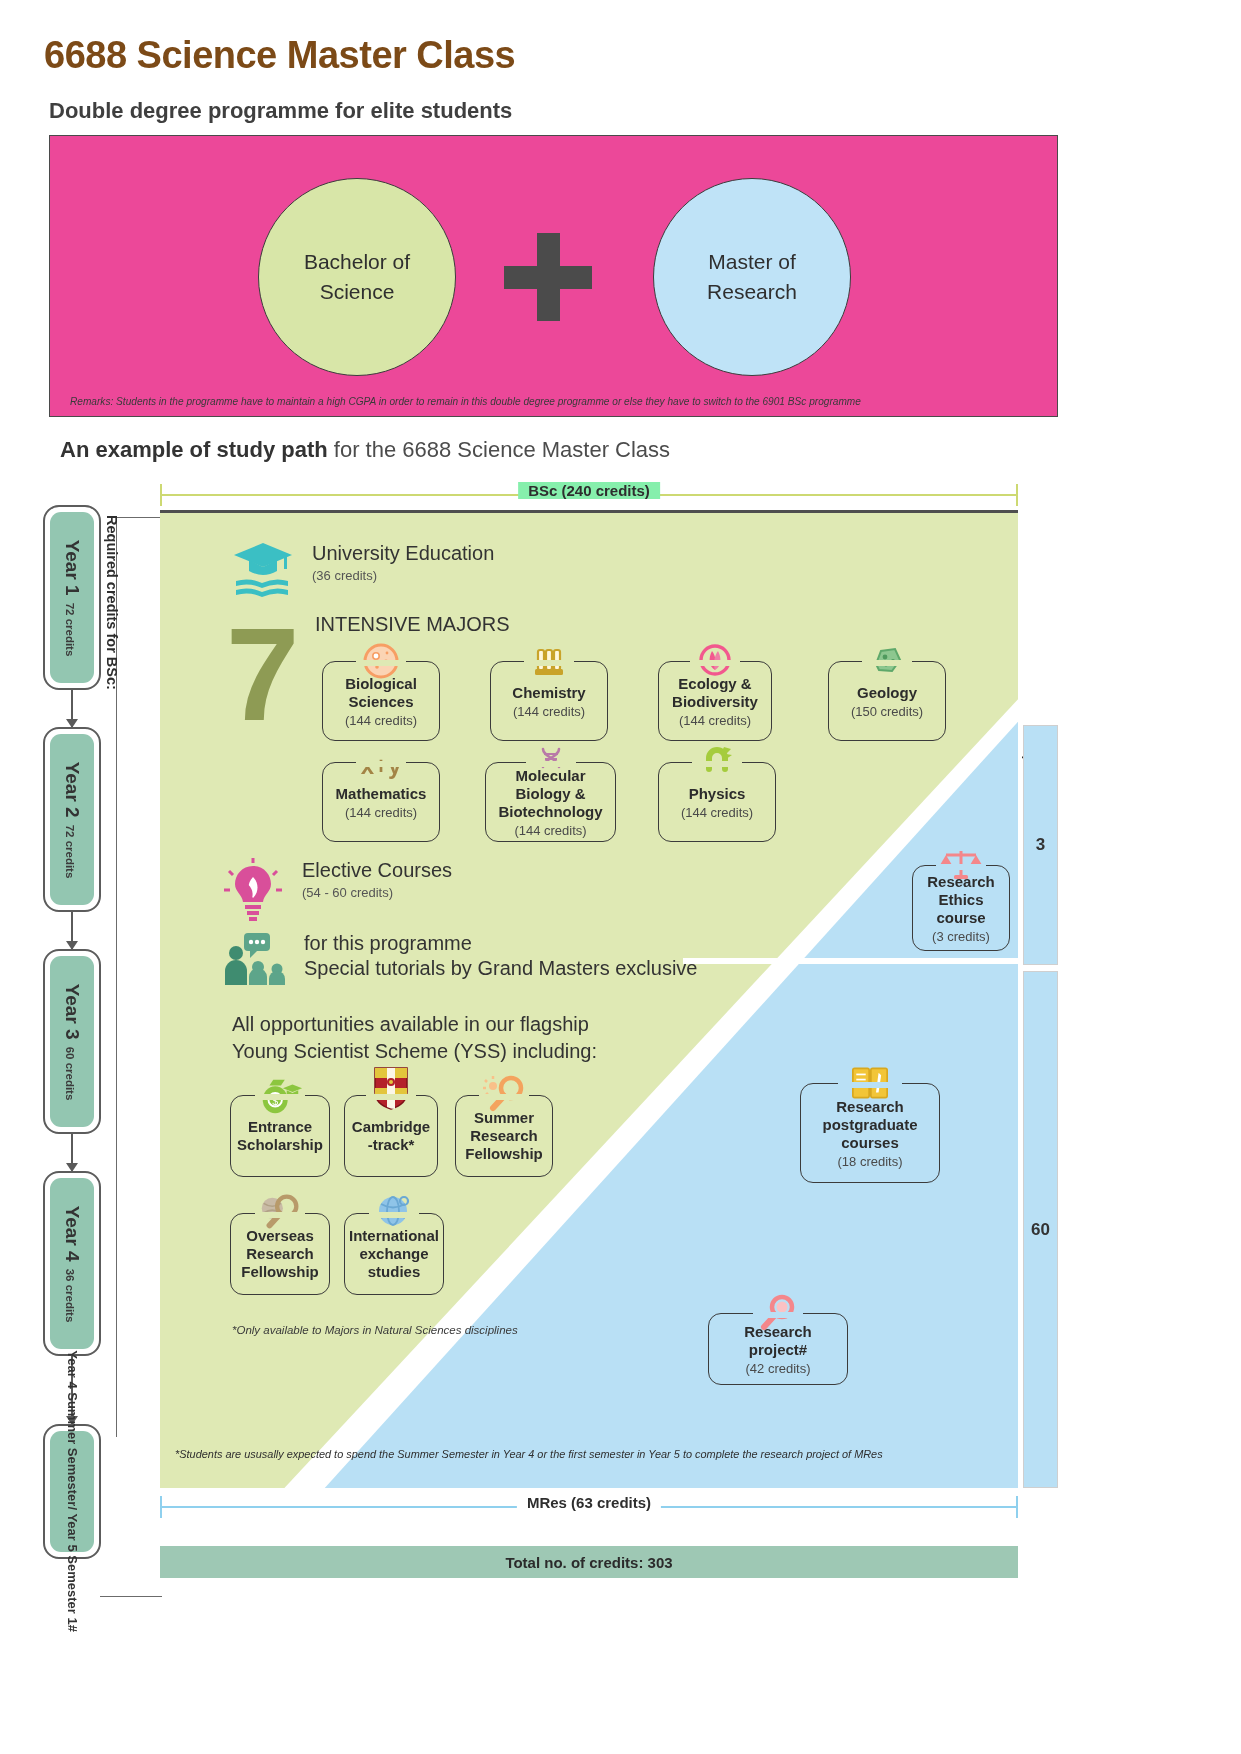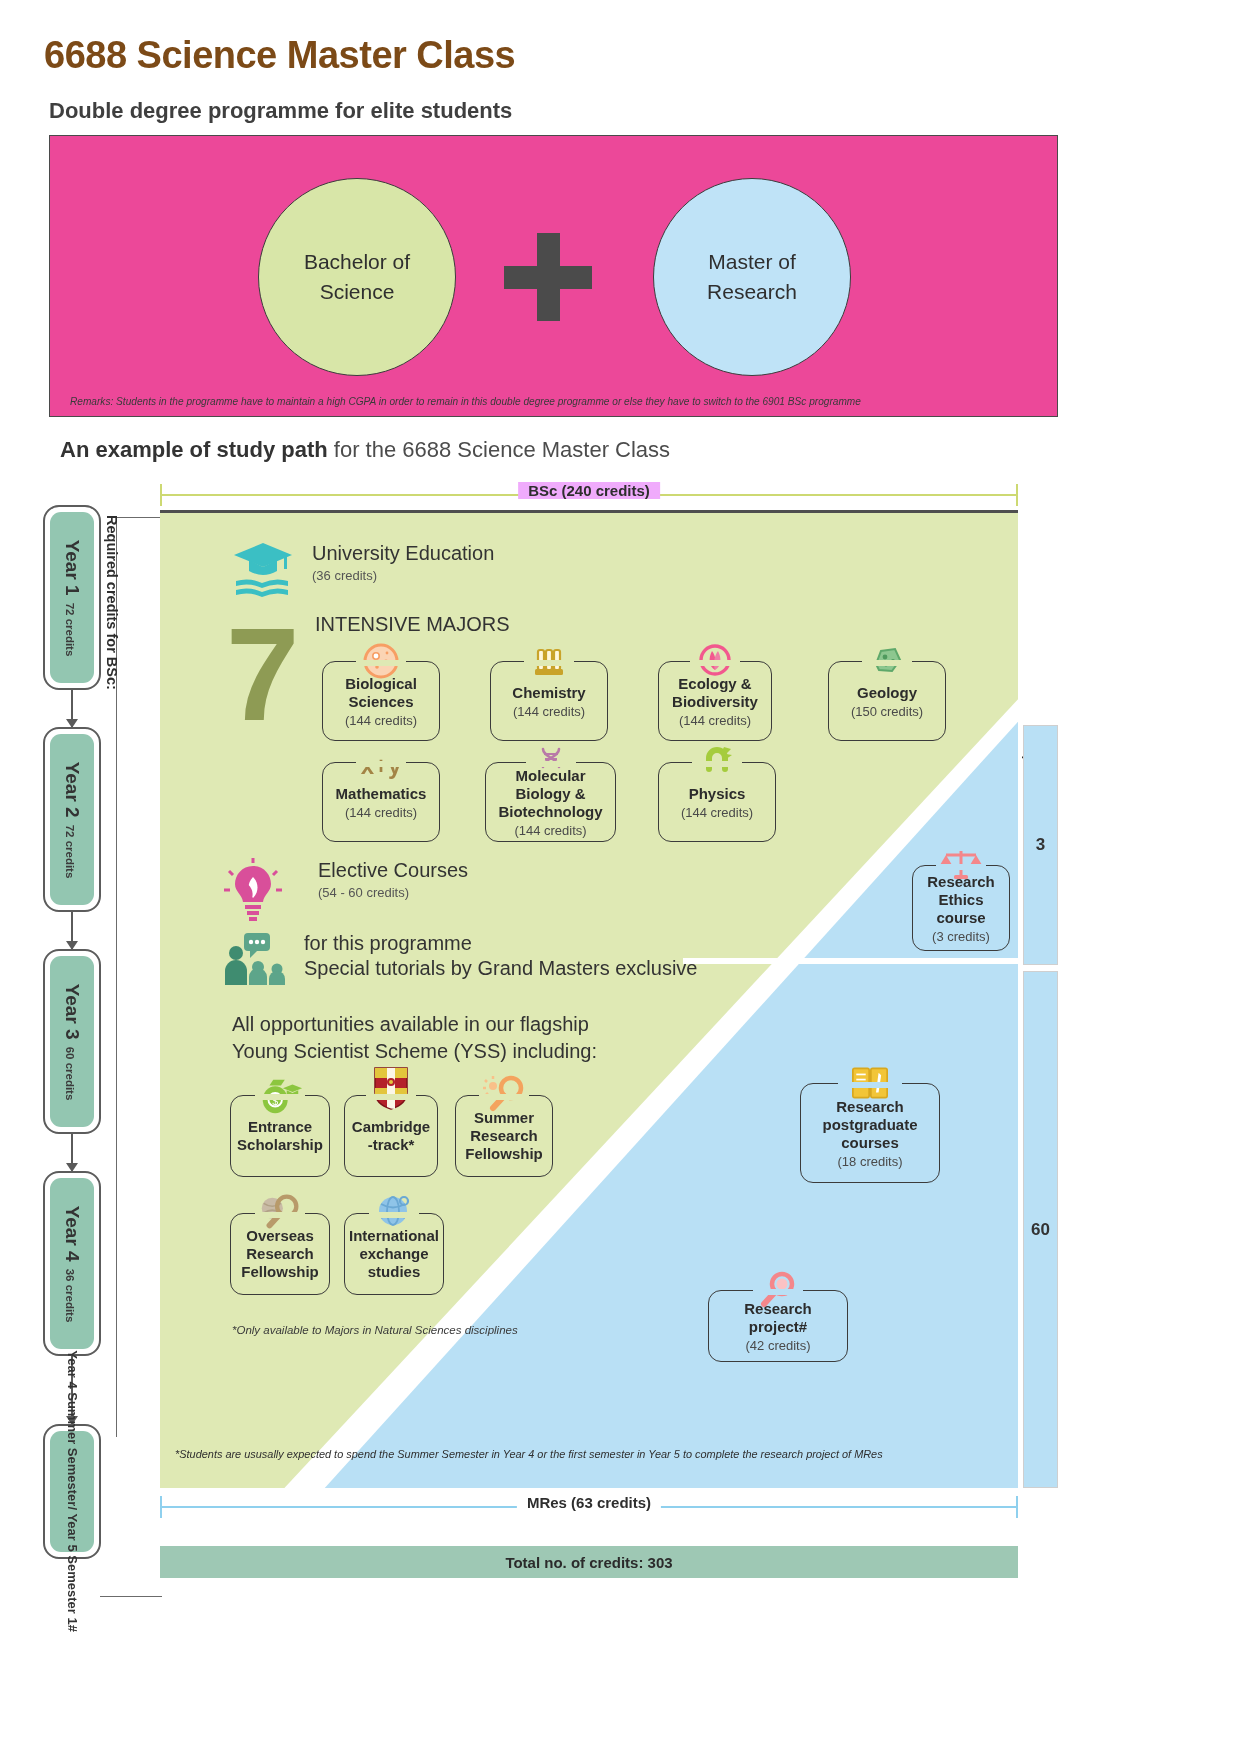--- a/index.html
+++ b/index.html
@@ -59,21 +59,21 @@
 
   
   #bsc-bracket {
     position: absolute; left: 160px; top: 484px; width: 858px; height: 22px;
   }
   #bsc-bracket .line { position: absolute; left: 0; top: 10px; width: 100%; height: 2px; background: #cdd972; }
   #bsc-bracket .cap-l { position: absolute; left: 0; top: 0; width: 2px; height: 22px; background: #cdd972; }
   #bsc-bracket .cap-r { position: absolute; right: 0; top: 0; width: 2px; height: 22px; background: #cdd972; }
   #bsc-bracket .lbl {
     position: absolute; left: 50%; top: -2px; transform: translateX(-50%);
-    background: #f0abfc; padding: 0 10px; font-size: 15px; font-weight: bold; color: #2e2e2e;
+    background: #86efac; padding: 0 10px; font-size: 15px; font-weight: bold; color: #2e2e2e;
     white-space: nowrap;
   }
 
   
   #year-rail { position: absolute; left: 40px; top: 505px; width: 118px; height: 1120px; }
   .year-box {
     position: absolute; left: 3px; width: 58px;
     border: 2px solid #5c5c5c; border-radius: 16px; background: #fff;
     padding: 5px;
   }
@@ -164,21 +164,21 @@
   }
   .card .c-icon svg { display: block; }
   .card-bgcut {
     position: absolute; top: -2px; left: 50%; transform: translateX(-50%);
     width: 50px; height: 6px; z-index: 1;
   }
 
   .icon { display: inline-block; }
 
   
-  #elective { left: 62px; top: 345px; gap: 16px; }
+  #elective { left: 62px; top: 345px; }
   #tutorials { left: 62px; top: 418px; }
   #yss-text { position: absolute; left: 72px; top: 498px; font-size: 20px; color: #333; line-height: 1.35; z-index: 4; }
 
   #footnote-ns {
     position: absolute; left: 72px; top: 810px; font-size: 11.5px; font-style: italic;
     color: #3a3a3a; line-height: 1.3; z-index: 4;
   }
 
   
   #mres-credit-rail { position: absolute; left: 1023px; top: 725px; width: 35px; }
@@ -585,21 +585,21 @@
         <line x1="12" y1="19" x2="23" y2="19" stroke="#fff" stroke-width="2"></line>
         <path d="M38,11 L41,14 L38,34 L35,34 Z" fill="#fff"></path>
       </svg>
     </span>
     <div class="c-name">Research</div>
     <div class="c-name">postgraduate</div>
     <div class="c-name">courses</div>
     <div class="c-cred">(18 credits)</div>
   </div>
 
-  <div class="card" style="left:548px;top:777px;width:140px;height:72px;">
+  <div class="card" style="left:548px;top:800px;width:140px;height:72px;">
     <div class="card-bgcut" style="background:#b9e0f5;"></div>
     <span class="c-icon">
       <svg width="46" height="42" viewBox="0 0 46 42">
         <circle cx="27" cy="15" r="10" fill="none" stroke="#f4878b" stroke-width="4.5"></circle>
         <circle cx="27" cy="15" r="5.5" fill="#fbc2c4"></circle>
         <line x1="20" y1="23" x2="9" y2="35" stroke="#f4878b" stroke-width="6" stroke-linecap="round"></line>
       </svg>
     </span>
     <div class="c-name">Research project#</div>
     <div class="c-cred">(42 credits)</div>

